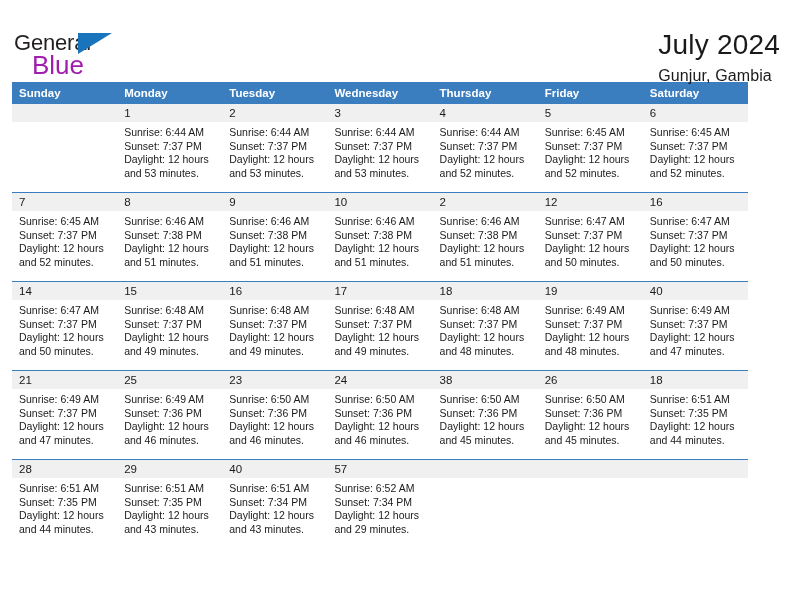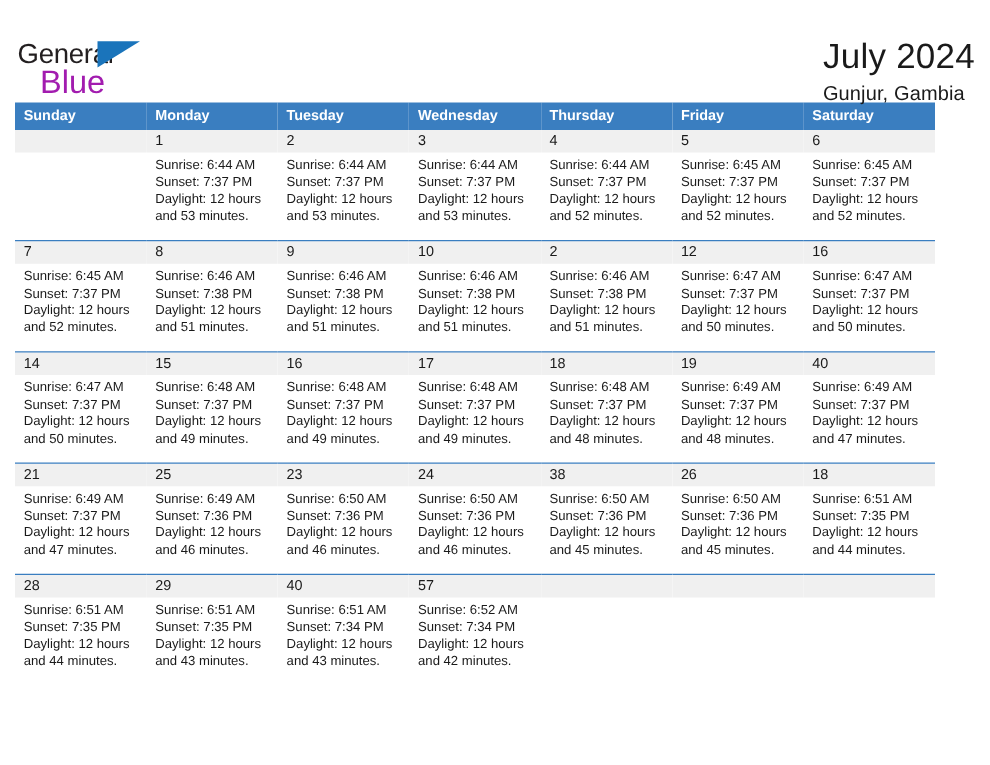--- a/index.html
+++ b/index.html
@@ -513,21 +513,21 @@
               </div>
             </div>
           </td>
           <td>
             <div class="cell-inner">
               <div class="daynum">57</div>
               <div class="info">
                 <div>Sunrise: 6:52 AM</div>
                 <div>Sunset: 7:34 PM</div>
                 <div>Daylight: 12 hours</div>
-                <div>and 42 minutes.</div>
+                <div>and 29 minutes.</div>
               </div>
             </div>
           </td>
           <td class="empty">
             <div class="cell-inner">
               <div class="daynum">&nbsp;</div>
             </div>
           </td>
           <td class="empty">
             <div class="cell-inner">

